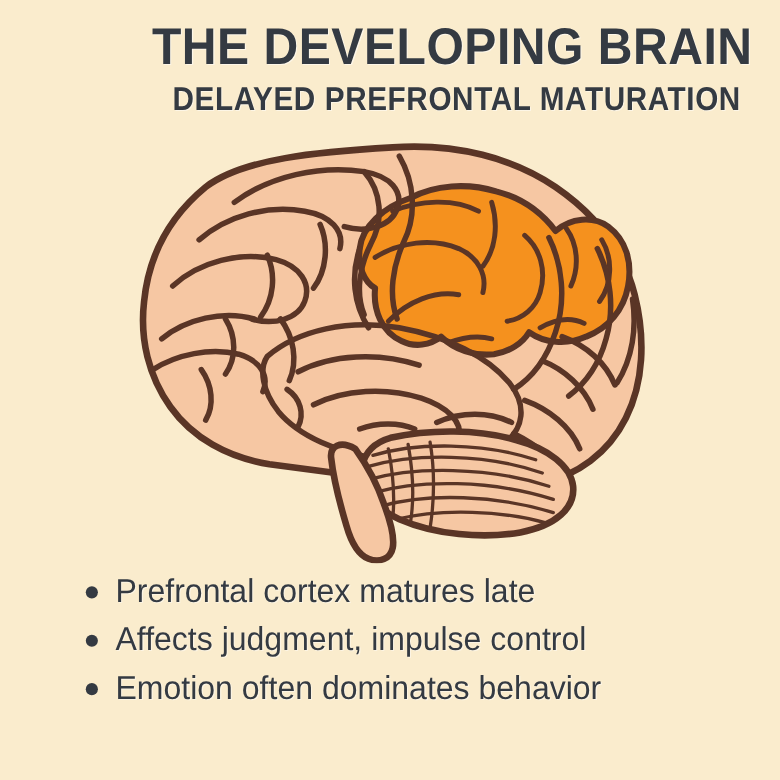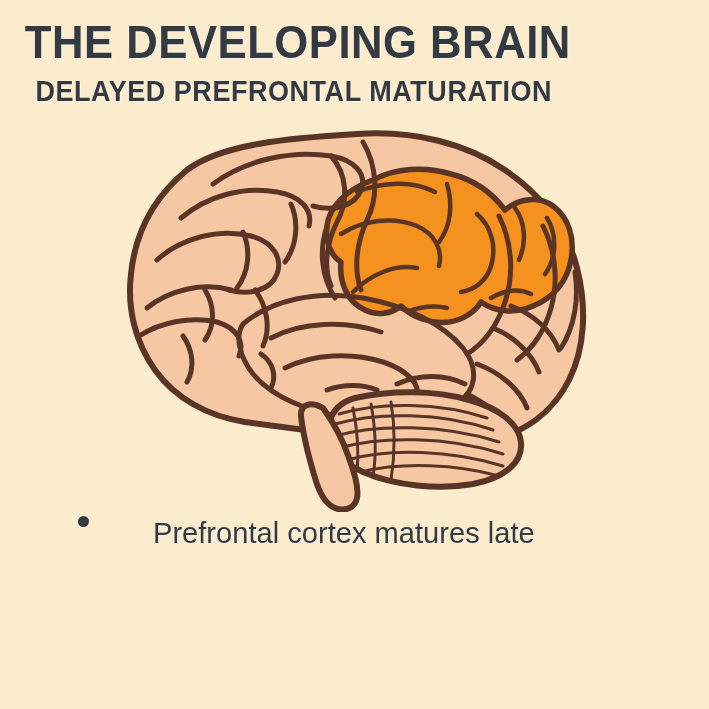--- a/index.html
+++ b/index.html
@@ -19,21 +19,21 @@
     background: #faeccd;
     box-sizing: border-box;
   }
 
   
   #header {
     position: absolute;
     left: 0;
     top: 16px;
     width: 709px;
-    text-align: left;
+    text-align: right;
   }
   #title {
     font-family: "Liberation Sans", sans-serif;
     font-weight: bold;
     font-size: 47px;
     line-height: 52px;
     letter-spacing: 0.5px;
     color: #343a42;
     transform: scaleX(0.93);
     transform-origin: center center;
@@ -70,23 +70,22 @@
 
   
   #bullets {
     position: absolute;
     left: 78px;
     top: 516px;
     width: 600px;
   }
   .bullet-row {
     display: flex;
-    align-items: flex-start;
+    align-items: center;
     height: 44px;
-    gap: 48px;
   }
   .bullet-dot {
     width: 11px;
     height: 11px;
     border-radius: 50%;
     background: #343a42;
     margin-right: 16px;
     flex: 0 0 auto;
   }
   .bullet-text {
@@ -275,15 +274,23 @@
                  C 205 284, 214 278, 228 286 Z" fill="#f6c7a3" stroke="#5a3526" stroke-width="6" stroke-linejoin="round"></path>
       </g>
     </svg>
   </div>
 
   <div id="bullets">
     <div class="bullet-row">
       <span class="bullet-dot"></span>
       <span class="bullet-text">Prefrontal cortex matures late</span>
     </div>
+    <div class="bullet-row">
+      <span class="bullet-dot"></span>
+      <span class="bullet-text">Affects judgment, impulse control</span>
+    </div>
+    <div class="bullet-row">
+      <span class="bullet-dot"></span>
+      <span class="bullet-text">Emotion often dominates behavior</span>
+    </div>
   </div>
 
 </div>
 
 </body></html>

